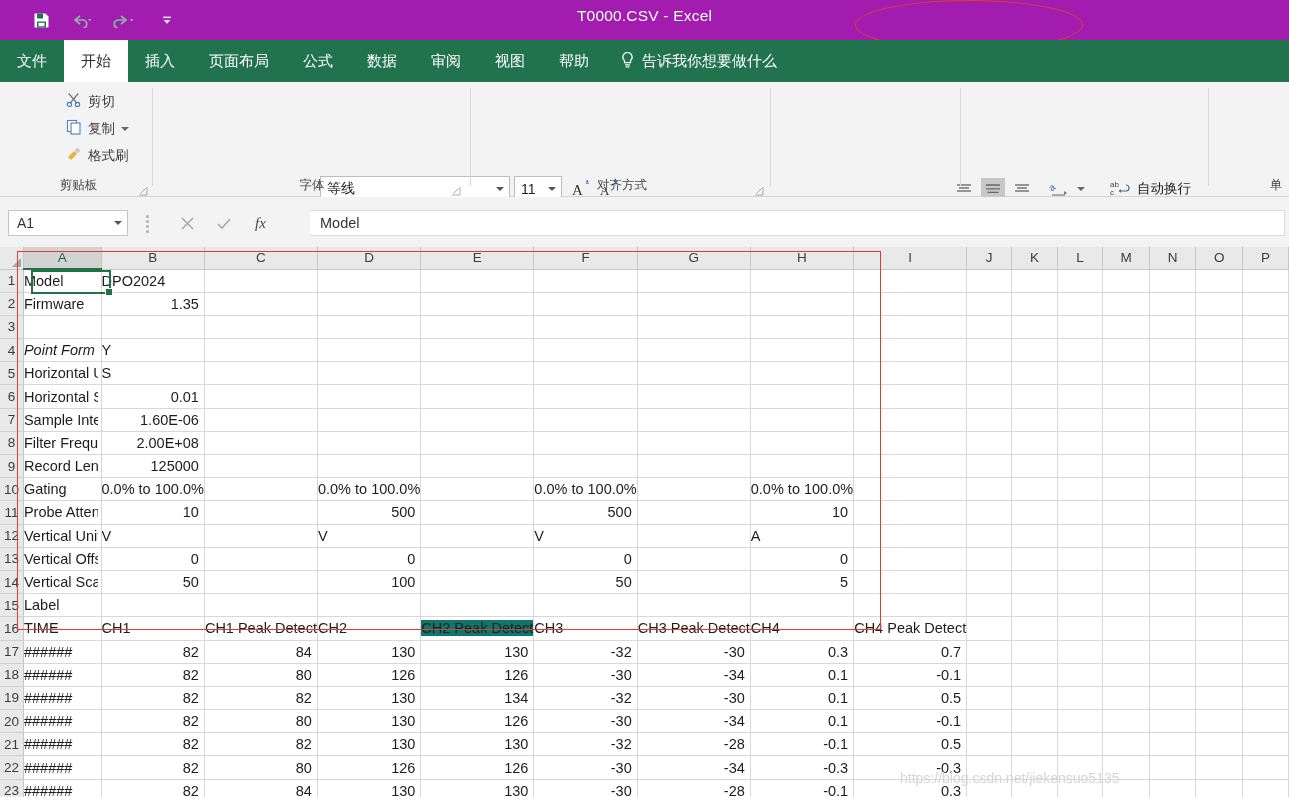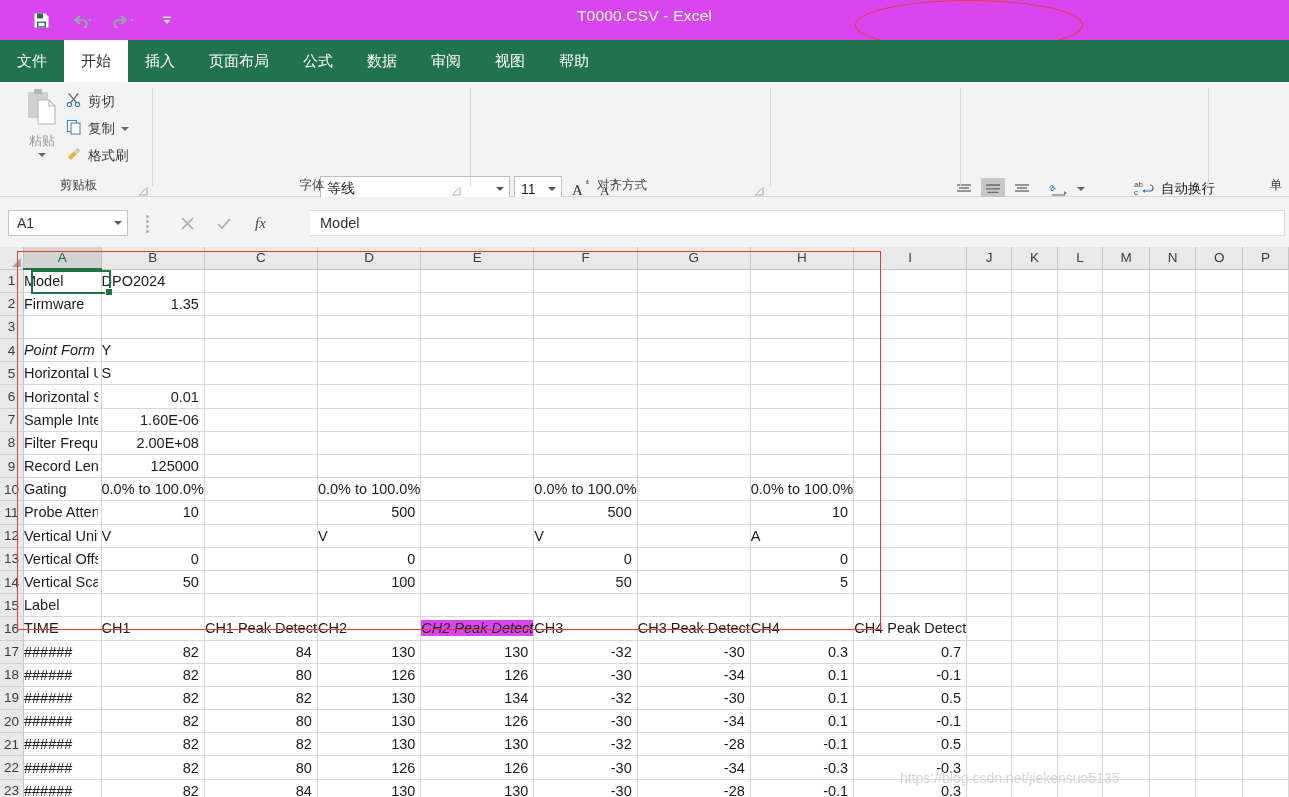--- a/index.html
+++ b/index.html
@@ -8,21 +8,21 @@
     width: 1289px; height: 797px;
     overflow: hidden;
     background: #fff;
     font-family: "Liberation Sans", "DejaVu Sans", sans-serif;
   }
   #app { position: relative; width: 1289px; height: 797px; }
 
   
   .titlebar {
     position: absolute; left:0; top:0; width:1289px; height:40px;
-    background: #d946ef;
+    background: #a21caf;
   }
   .qat { position:absolute; left:20px; top:6px; display:flex; align-items:center; gap:0px; }
   .qat-btn { width:42px; height:28px; display:flex; align-items:center; justify-content:center; cursor:pointer; }
   .qat-btn svg { display:block; }
   .titletext {
     position:absolute; left:0; top:7px; width:1289px; text-align:center;
     color:#ffffff; font-size:15.5px; letter-spacing:0.2px;
   }
   .title-circle {
     position:absolute; left:855px; top:0px; width:228px; height:50px;
@@ -216,35 +216,35 @@
   <div class="tabbar">
     <div class="tab">文件</div>
     <div class="tab active">开始</div>
     <div class="tab">插入</div>
     <div class="tab">页面布局</div>
     <div class="tab">公式</div>
     <div class="tab">数据</div>
     <div class="tab">审阅</div>
     <div class="tab">视图</div>
     <div class="tab">帮助</div>
+    <div class="tab tab-tellme">
+      <span class="bulb">
+        <svg width="15" height="18" viewBox="0 0 15 18">
+            <path d="M7.5 1.5a4.6 4.6 0 0 1 3 8.1v2.1h-6v-2.1a4.6 4.6 0 0 1 3-8.1z" fill="none" stroke="#ffffff" stroke-width="1.2"></path>
+            <rect x="5" y="13.3" width="5" height="1.2" fill="#ffffff"></rect>
+            <rect x="5.6" y="15.3" width="3.8" height="1.2" fill="#ffffff"></rect>
+          </svg>
+      </span>
+      <span>告诉我你想要做什么</span>
+    </div>
   </div>
 
   <div class="ribbon">
 
     <div class="grp" style="left:0; width:157px;">
-      <div class="paste-btn">
-        <svg width="40" height="42" viewBox="0 0 40 42">
-          <rect x="6" y="4" width="20" height="26" fill="#cfcfcf"></rect>
-          <rect x="12" y="1" width="8" height="5" rx="1" fill="#b5b5b5"></rect>
-          <path d="M16 12 h11 l6 6 v18 h-17z" fill="#ffffff" stroke="#b5b5b5" stroke-width="1.1"></path>
-          <path d="M27 12 v6 h6" fill="none" stroke="#b5b5b5" stroke-width="1.1"></path>
-        </svg>
-        <span class="paste-label">粘贴</span>
-        <span class="caret-dn"></span>
-      </div>
       <div class="clip-item" style="left:66px; top:10px;">
         <span>
           <svg width="16" height="16" viewBox="0 0 16 16">
               <circle cx="3.4" cy="12.4" r="2.1" fill="none" stroke="#3b7dbf" stroke-width="1.2"></circle>
               <circle cx="11.5" cy="12.4" r="2.1" fill="none" stroke="#3b7dbf" stroke-width="1.2"></circle>
               <path d="M4.4 10.8 L12.2 1.5 M10.6 10.8 L2.8 1.5" stroke="#6d6d6d" stroke-width="1.2" fill="none"></path>
             </svg>
         </span>
         <span>剪切</span>
       </div>
@@ -375,21 +375,21 @@
         <svg width="22" height="22" viewBox="0 0 22 22">
             <text x="3" y="12" font-size="10" fill="#3b6ea5" font-family="Liberation Sans, sans-serif" transform="rotate(-35 6 12)">a</text>
             <path d="M4 17 h13" stroke="#7a7a7a" stroke-width="1.2"></path>
             <path d="M16 13 l3 2 -3 2z" fill="#7a7a7a"></path>
           </svg>
       </div>
       <div class="ico-btn" style="left:602px; top:101px; width:14px; height:12px;">
           <span class="caret-dn" style="margin:0;"></span>
         </div>
       <div class="ico-btn" style="left:638px; top:94px; width:130px;height:26px; justify-content:flex-start; font-size:13.5px;">
-        <span style="margin-right:7px;margin-left:24px;">
+        <span style="margin-right:7px;">
           <svg width="20" height="18" viewBox="0 0 20 18">
               <text x="0" y="8" font-size="8" fill="#444" font-family="Liberation Sans, sans-serif">ab</text>
               <text x="0" y="16" font-size="8" fill="#444" font-family="Liberation Sans, sans-serif">c</text>
               <path d="M9 12 h7 a3 3 0 0 0 0-6" stroke="#3b6ea5" stroke-width="1.2" fill="none"></path>
               <path d="M11 10 l-2.2 2 2.2 2z" fill="#3b6ea5"></path>
             </svg>
         </span>
         <span>自动换行</span>
       </div>
       <div class="ico-btn" style="left:480px; top:133px; width:24px;height:22px;">
@@ -807,21 +807,21 @@
             <td class="cell txt"></td>
             <td class="cell txt"></td>
             <td class="cell txt"></td>
           </tr>
           <tr>
             <td class="rowhdr">16</td>
             <td class="cell txt"><span>TIME</span></td>
             <td class="cell txt"><span>CH1</span></td>
             <td class="cell txt ovf"><span style="background: rgb(255, 255, 255); position: relative; z-index: 3;">CH1 Peak Detect</span></td>
             <td class="cell txt"><span>CH2</span></td>
-            <td class="cell txt ovf"><span style="background: #d946ef; position: relative; z-index: 3; font-style: italic;">CH2 Peak Detect</span></td>
+            <td class="cell txt ovf"><span style="background: #0f766e; position: relative; z-index: 3;">CH2 Peak Detect</span></td>
             <td class="cell txt"><span>CH3</span></td>
             <td class="cell txt ovf"><span style="background: rgb(255, 255, 255); position: relative; z-index: 3;">CH3 Peak Detect</span></td>
             <td class="cell txt"><span>CH4</span></td>
             <td class="cell txt ovf"><span style="background: rgb(255, 255, 255); position: relative; z-index: 3;">CH4 Peak Detect</span></td>
             <td class="cell txt"></td>
             <td class="cell txt"></td>
             <td class="cell txt"></td>
             <td class="cell txt"></td>
             <td class="cell txt"></td>
             <td class="cell txt"></td>

